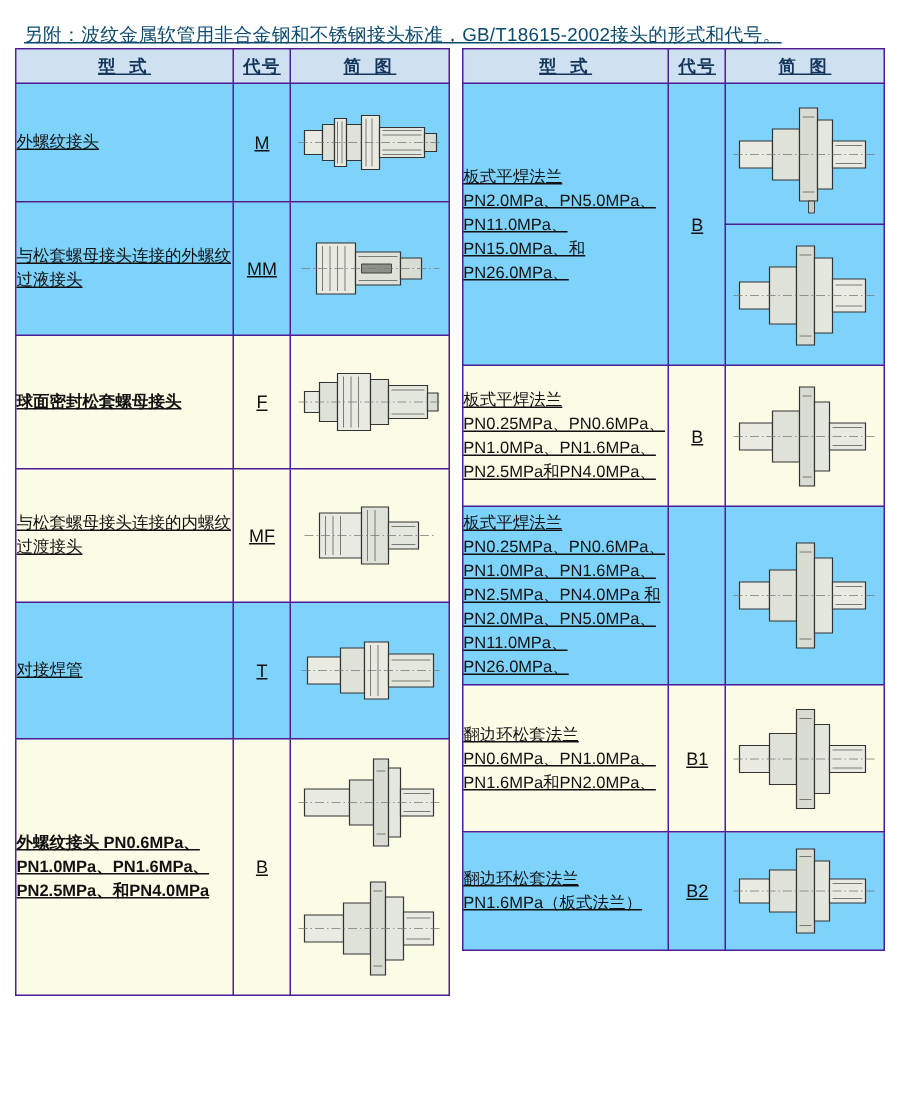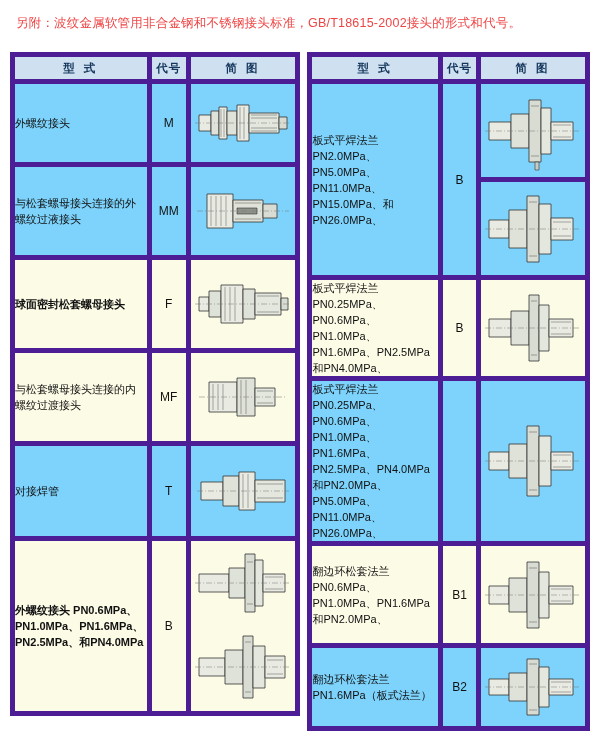--- a/index.html
+++ b/index.html
@@ -18,37 +18,39 @@
   .page {
     width: 600px;
     height: 740px;
     position: relative;
     box-sizing: border-box;
     padding: 12px 10px 0 10px;
   }
   .doc-title {
     font-size: 12.5px;
     line-height: 18px;
-    color: #ef4444;
-    margin: 2px 0 20px 6px;
+    color: #0c4a6e;
+    margin: 2px 0 0 6px;
     letter-spacing: 0.2px;
+    text-decoration: underline;
   }
   .tables {
     display: flex;
     gap: 0px;
     align-items: flex-start;
   }
   table.spec {
     border-collapse: collapse;
     table-layout: fixed;
   }
   table.spec td, table.spec th {
-    border: 5px solid #4c1d95;
+    border: 1px solid #4c1d95;
     padding: 0;
     vertical-align: middle;
+    text-decoration: underline;
   }
   .hdr {
     background: #cfe0f0;
     text-align: center;
     font-size: 11.5px;
     font-weight: bold;
     height: 22px;
     color: #14365c;
     letter-spacing: 3px;
   }

